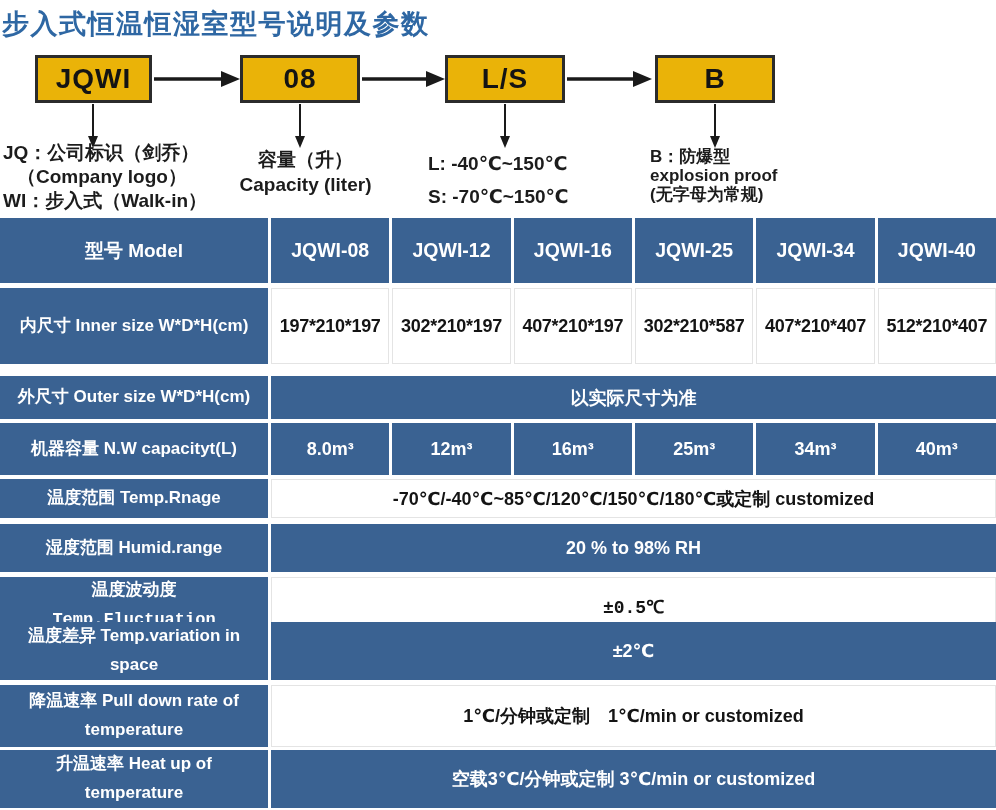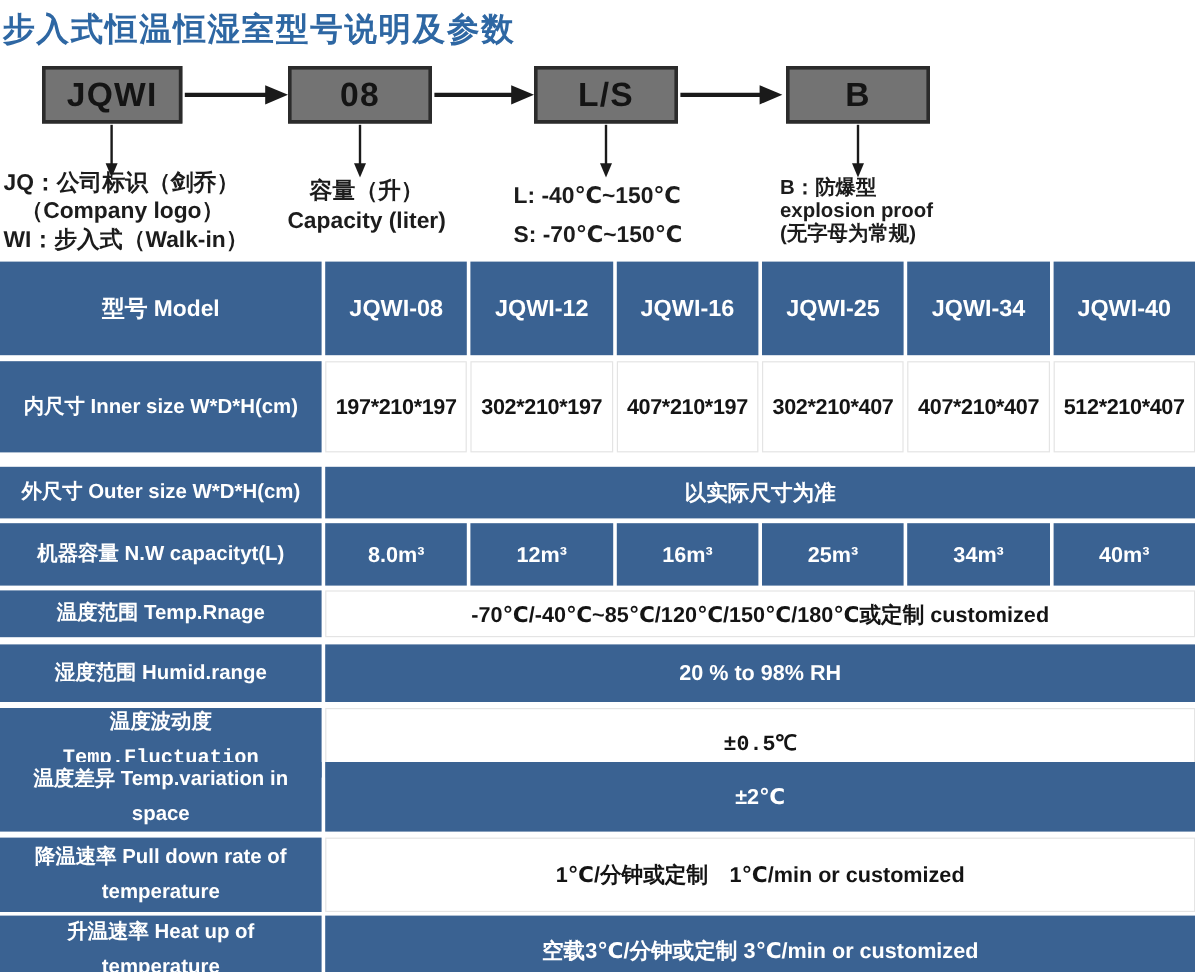--- a/index.html
+++ b/index.html
@@ -11,21 +11,21 @@
   }
   
   .page-title{
     position:absolute;left:2px;top:6px;
     font-size:27px;font-weight:bold;color:#2E67A3;letter-spacing:1.5px;
     white-space:nowrap;
   }
   
   .flow-box{
     position:absolute;top:55px;height:48px;
-    border:3px solid #2B2B2B;background:#737373;box-sizing:border-box;
+    border:3px solid #2B2B2B;background:#eab308;box-sizing:border-box;
     display:flex;align-items:center;justify-content:center;
     font-size:28px;font-weight:bold;color:#141414;letter-spacing:1px;
   }
   #box-jqwi{left:35px;width:117px;}
   #box-08{left:240px;width:120px;}
   #box-ls{left:445px;width:120px;}
   #box-b{left:655px;width:120px;}
   .arrows-svg{position:absolute;left:0;top:0;width:996px;height:218px;pointer-events:none;}
   .note{
     position:absolute;font-weight:bold;color:#1c1c1c;white-space:nowrap;
@@ -48,21 +48,21 @@
   .cell-blue{background:#3A6292;color:#ffffff;}
   .cell-white{background:#ffffff;color:#141414;border:1px solid #E4E4E4;}
   .span-cell{grid-column:2 / -1;}
   .label{font-size:17px;line-height:1.7;}
   .header-label{font-size:19px;}
   .model{font-size:19.5px;}
   .val-white{font-size:18px;letter-spacing:-0.3px;padding:2px 2px;}
   .val-blue{font-size:18px;}
   .span-text{font-size:18px;}
   
-  .r-header   {height:78px;margin-bottom:5px;}
+  .r-header   {height:65px;margin-bottom:5px;}
   .r-inner    {height:76px;margin-bottom:12px;}
   .r-outer    {height:43px;margin-bottom:4px;}
   .r-capacity {height:52px;margin-bottom:4px;}
   .r-temp     {height:39px;margin-bottom:6px;}
   .r-humid    {height:48px;margin-bottom:5px;}
   .r-fluct    {height:40px;margin-bottom:5px;font-family:Liberation Mono, monospace;}
   .r-variation{height:58px;margin-bottom:5px;}
   .r-pulldown {height:62px;margin-bottom:3px;}
   .r-heatup   {height:57px;margin-bottom:5px;}
   .r-weight   {height:42px;}
@@ -135,21 +135,21 @@
     <div class="cell cell-blue model">JQWI-25</div>
     <div class="cell cell-blue model">JQWI-34</div>
     <div class="cell cell-blue model">JQWI-40</div>
   </div>
 
   <div class="row r-inner">
     <div class="cell cell-blue label">内尺寸 Inner size W*D*H(cm)</div>
     <div class="cell cell-white val-white">197*210*197</div>
     <div class="cell cell-white val-white">302*210*197</div>
     <div class="cell cell-white val-white">407*210*197</div>
-    <div class="cell cell-white val-white">302*210*407</div>
+    <div class="cell cell-white val-white">302*210*587</div>
     <div class="cell cell-white val-white">407*210*407</div>
     <div class="cell cell-white val-white">512*210*407</div>
   </div>
 
   <div class="row r-outer">
     <div class="cell cell-blue label">外尺寸 Outer size W*D*H(cm)</div>
     <div class="cell cell-blue span-cell span-text">以实际尺寸为准</div>
   </div>
 
   <div class="row r-capacity">

